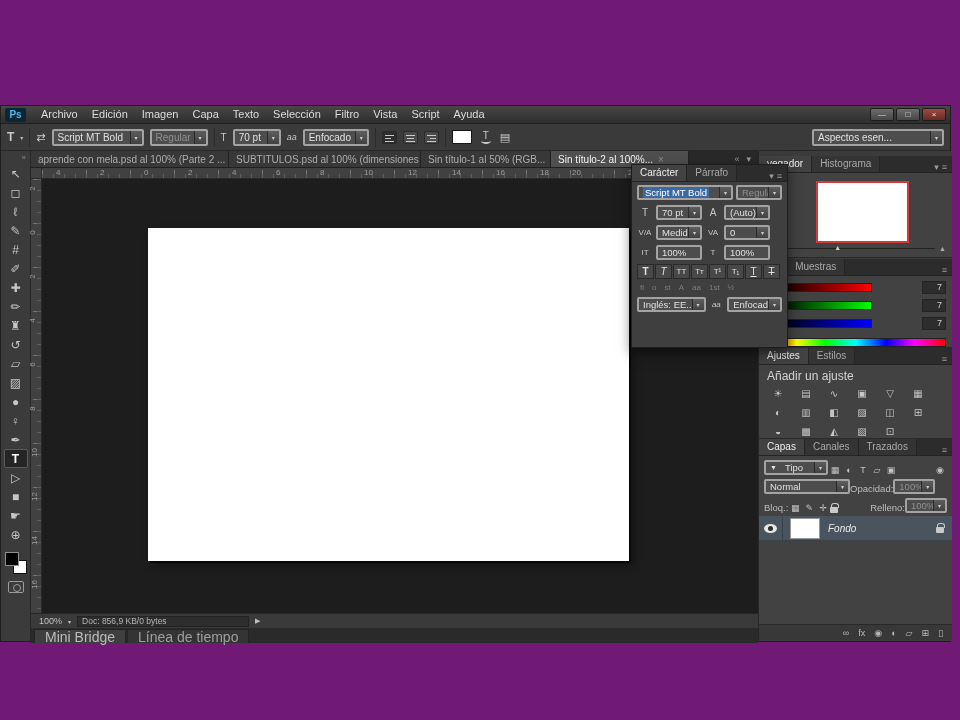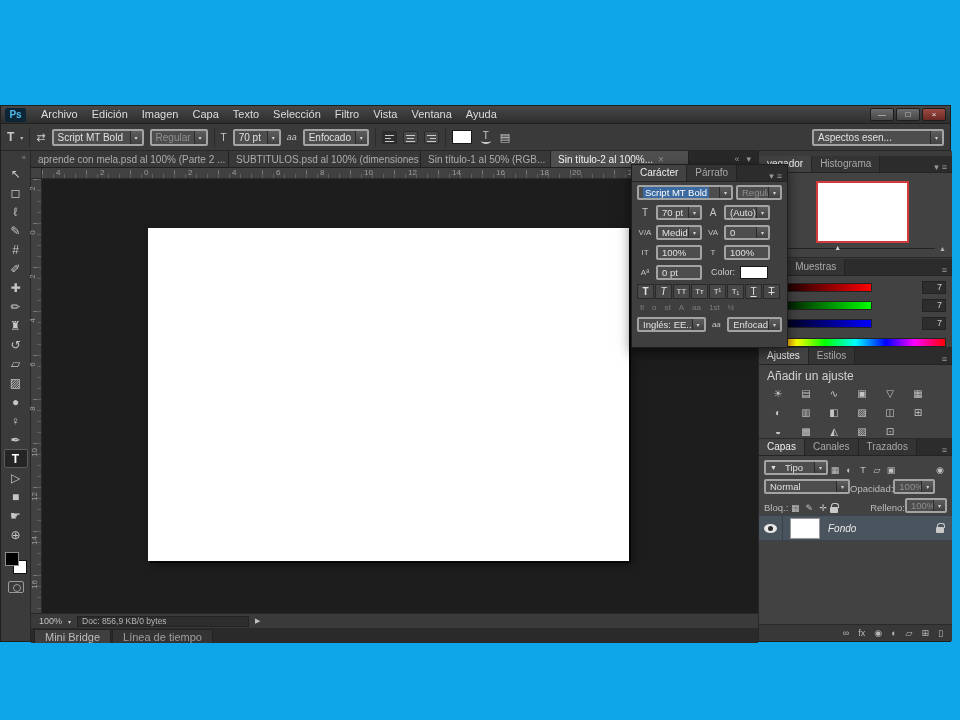--- a/index.html
+++ b/index.html
@@ -1,18 +1,18 @@
 <!DOCTYPE html>
 <html><head>
 <meta charset="utf-8">
 <style>
   *{box-sizing:border-box;margin:0;padding:0}
   html,body{width:960px;height:720px;background:#fff;overflow:hidden;
     font-family:"Liberation Sans","DejaVu Sans",sans-serif}
-  .stage{position:relative;width:960px;height:720px;background:#0ea5e9}
+  .stage{position:relative;width:960px;height:720px;background:#701a75}
   .app{position:absolute;left:0;top:105px;width:951px;height:537px;background:#333;
     font-size:11px;color:#d6d6d6;border:1px solid #1f1f1f}
 
   
   .titlebar{position:absolute;left:0;top:0;right:0;height:18px;
     background:linear-gradient(#474747,#2e2e2e);border-bottom:1px solid #202020;
     display:flex;align-items:center;padding:0 4px}
   .pslogo{width:21px;height:14px;background:#0d2636;color:#53b9e8;font-weight:bold;
     font-size:10px;display:flex;align-items:center;justify-content:center;border-radius:2px;margin-right:8px}
   .menu{padding:0 7px;font-size:11px;color:#dcdcdc;line-height:17px;white-space:nowrap}
@@ -84,21 +84,21 @@
   .doc{position:absolute;left:106px;top:49px;width:481px;height:333px;background:#fff;
     box-shadow:2px 2px 0 rgba(0,0,0,.65),4px 4px 8px rgba(0,0,0,.4)}
 
   
   .status{position:absolute;left:30px;top:507px;width:727px;height:15px;background:#3a3a3a;
     border-top:1px solid #272727;display:flex;align-items:center;gap:6px;padding:0 8px;font-size:9px;color:#c2c2c2}
   .docinfo{width:172px;height:11px;background:#2d2d2d;border:1px solid #232323;color:#b5b5b5;font-size:8.5px;
     display:flex;align-items:center;padding:0 4px;white-space:nowrap;overflow:hidden}
   .btabs{position:absolute;left:30px;top:522px;width:727px;height:15px;background:#2a2a2a;
     display:flex;gap:1px;padding:1px 0 0 3px}
-  .btab{padding:0 10px;background:#3f3f3f;color:#bcbcbc;font-size:11px;display:flex;align-items:center;
+  .btab{padding:0 10px;background:#3f3f3f;color:#bcbcbc;font-size:14px;display:flex;align-items:center;
     border:1px solid #232323;border-bottom:none}
   .btab.dim{background:#343434;color:#9f9f9f}
 
   
   .rdock{position:absolute;left:757px;top:45px;width:194px;bottom:0;background:#3b3b3b;border-left:1px solid #272727}
   .panel{position:absolute;left:0;right:0;background:#424242;border-bottom:1px solid #2a2a2a}
   .phead{height:17px;background:#2c2c2c;display:flex;align-items:flex-end;border-bottom:1px solid #242424}
   .ptab{height:16px;line-height:15px;padding:0 8px;font-size:10px;color:#a8a8a8;background:#343434;
     border-right:1px solid #242424;white-space:nowrap}
   .ptab.on{background:#424242;color:#ededed}
@@ -165,21 +165,21 @@
     <div class="titlebar">
       <div class="pslogo">Ps</div>
       <span class="menu">Archivo</span>
       <span class="menu">Edición</span>
       <span class="menu">Imagen</span>
       <span class="menu">Capa</span>
       <span class="menu">Texto</span>
       <span class="menu">Selección</span>
       <span class="menu">Filtro</span>
       <span class="menu">Vista</span>
-      <span class="menu">Ventana</span>
+      <span class="menu">Script</span>
       <span class="menu">Ayuda</span>
       <div class="winbtns">
         <div class="winbtn">—</div>
         <div class="winbtn">□</div>
         <div class="winbtn close">×</div>
       </div>
     </div>
 
     <div class="optbar">
       <span class="ic" style="font-weight:bold;font-size:12px">T</span>
@@ -517,28 +517,20 @@
       <div class="crow2">
         <span class="cic">IT</span>
         <div class="fld sfld" style="width:46px">
           <span class="t">100%</span>
         </div>
         <span class="cic">T</span>
         <div class="fld sfld" style="width:46px">
           <span class="t">100%</span>
         </div>
       </div>
-      <div class="crow2">
-        <span class="cic">Aª</span>
-        <div class="fld sfld" style="width:46px">
-          <span class="t">0 pt</span>
-        </div>
-        <span style="font-size:9px;color:#cfcfcf;margin-left:6px">Color:</span>
-        <div class="cswatch"></div>
-      </div>
       <div class="sbrow">
         <div class="sb" style="font-weight:bold">T</div>
         <div class="sb it">T</div>
         <div class="sb" style="font-size:8px">TT</div>
         <div class="sb" style="font-size:8px">Tᴛ</div>
         <div class="sb" style="font-size:8px">T¹</div>
         <div class="sb" style="font-size:8px">T₁</div>
         <div class="sb un">T</div>
         <div class="sb st">T</div>
       </div>

